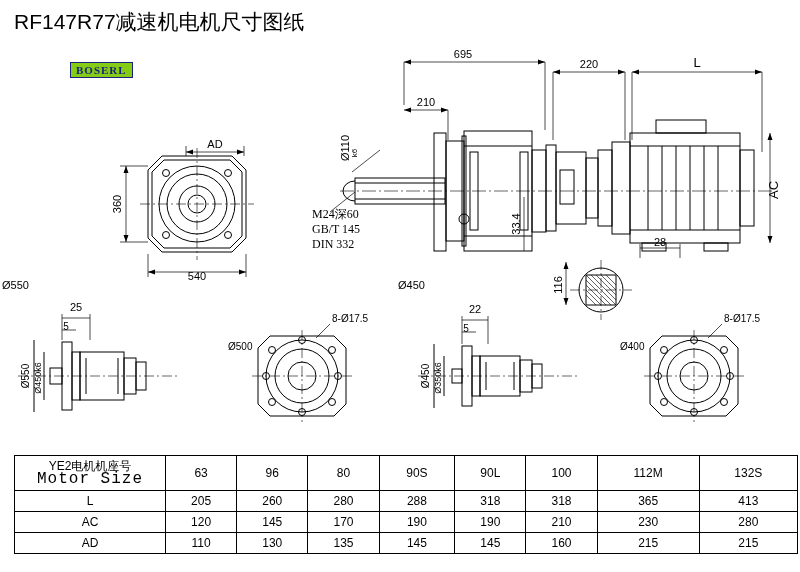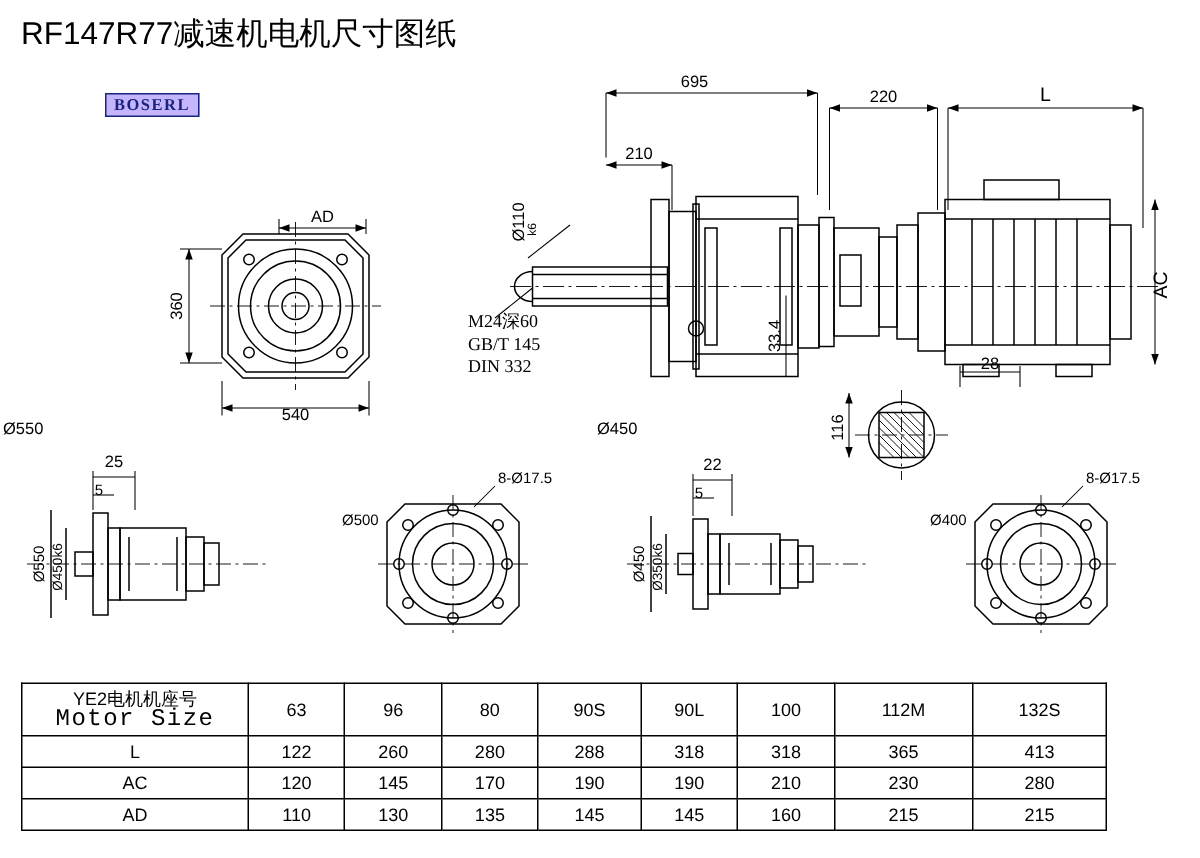--- a/index.html
+++ b/index.html
@@ -33,33 +33,33 @@
     position: absolute;
     left: 70px;
     top: 62px;
     border: 1px solid #1a237e;
     color: #1a237e;
     font-size: 11px;
     font-weight: bold;
     font-family: "Liberation Serif", serif;
     padding: 1px 5px 1px 5px;
     letter-spacing: 1px;
-    background: #c4b5fd;
+    background: #84cc16;
   }
   svg.drawing {
     position: absolute;
     left: 0;
     top: 0;
   }
   
   .spec-table {
     position: absolute;
     left: 14px;
     top: 455px;
-    width: 724px;
+    width: 784px;
     border-collapse: collapse;
     font-size: 12px;
   }
   .spec-table td, .spec-table th {
     border: 1px solid #000;
     text-align: center;
     height: 20px;
     padding: 0;
     font-weight: normal;
   }
@@ -400,21 +400,21 @@
         <td class="val">96</td>
         <td class="val">80</td>
         <td class="val">90S</td>
         <td class="val">90L</td>
         <td class="val">100</td>
         <td class="val">112M</td>
         <td class="val">132S</td>
       </tr>
       <tr>
         <td class="rowhead">L</td>
-        <td class="val">122</td>
+        <td class="val">205</td>
         <td class="val">260</td>
         <td class="val">280</td>
         <td class="val">288</td>
         <td class="val">318</td>
         <td class="val">318</td>
         <td class="val">365</td>
         <td class="val">413</td>
       </tr>
       <tr>
         <td class="rowhead">AC</td>

